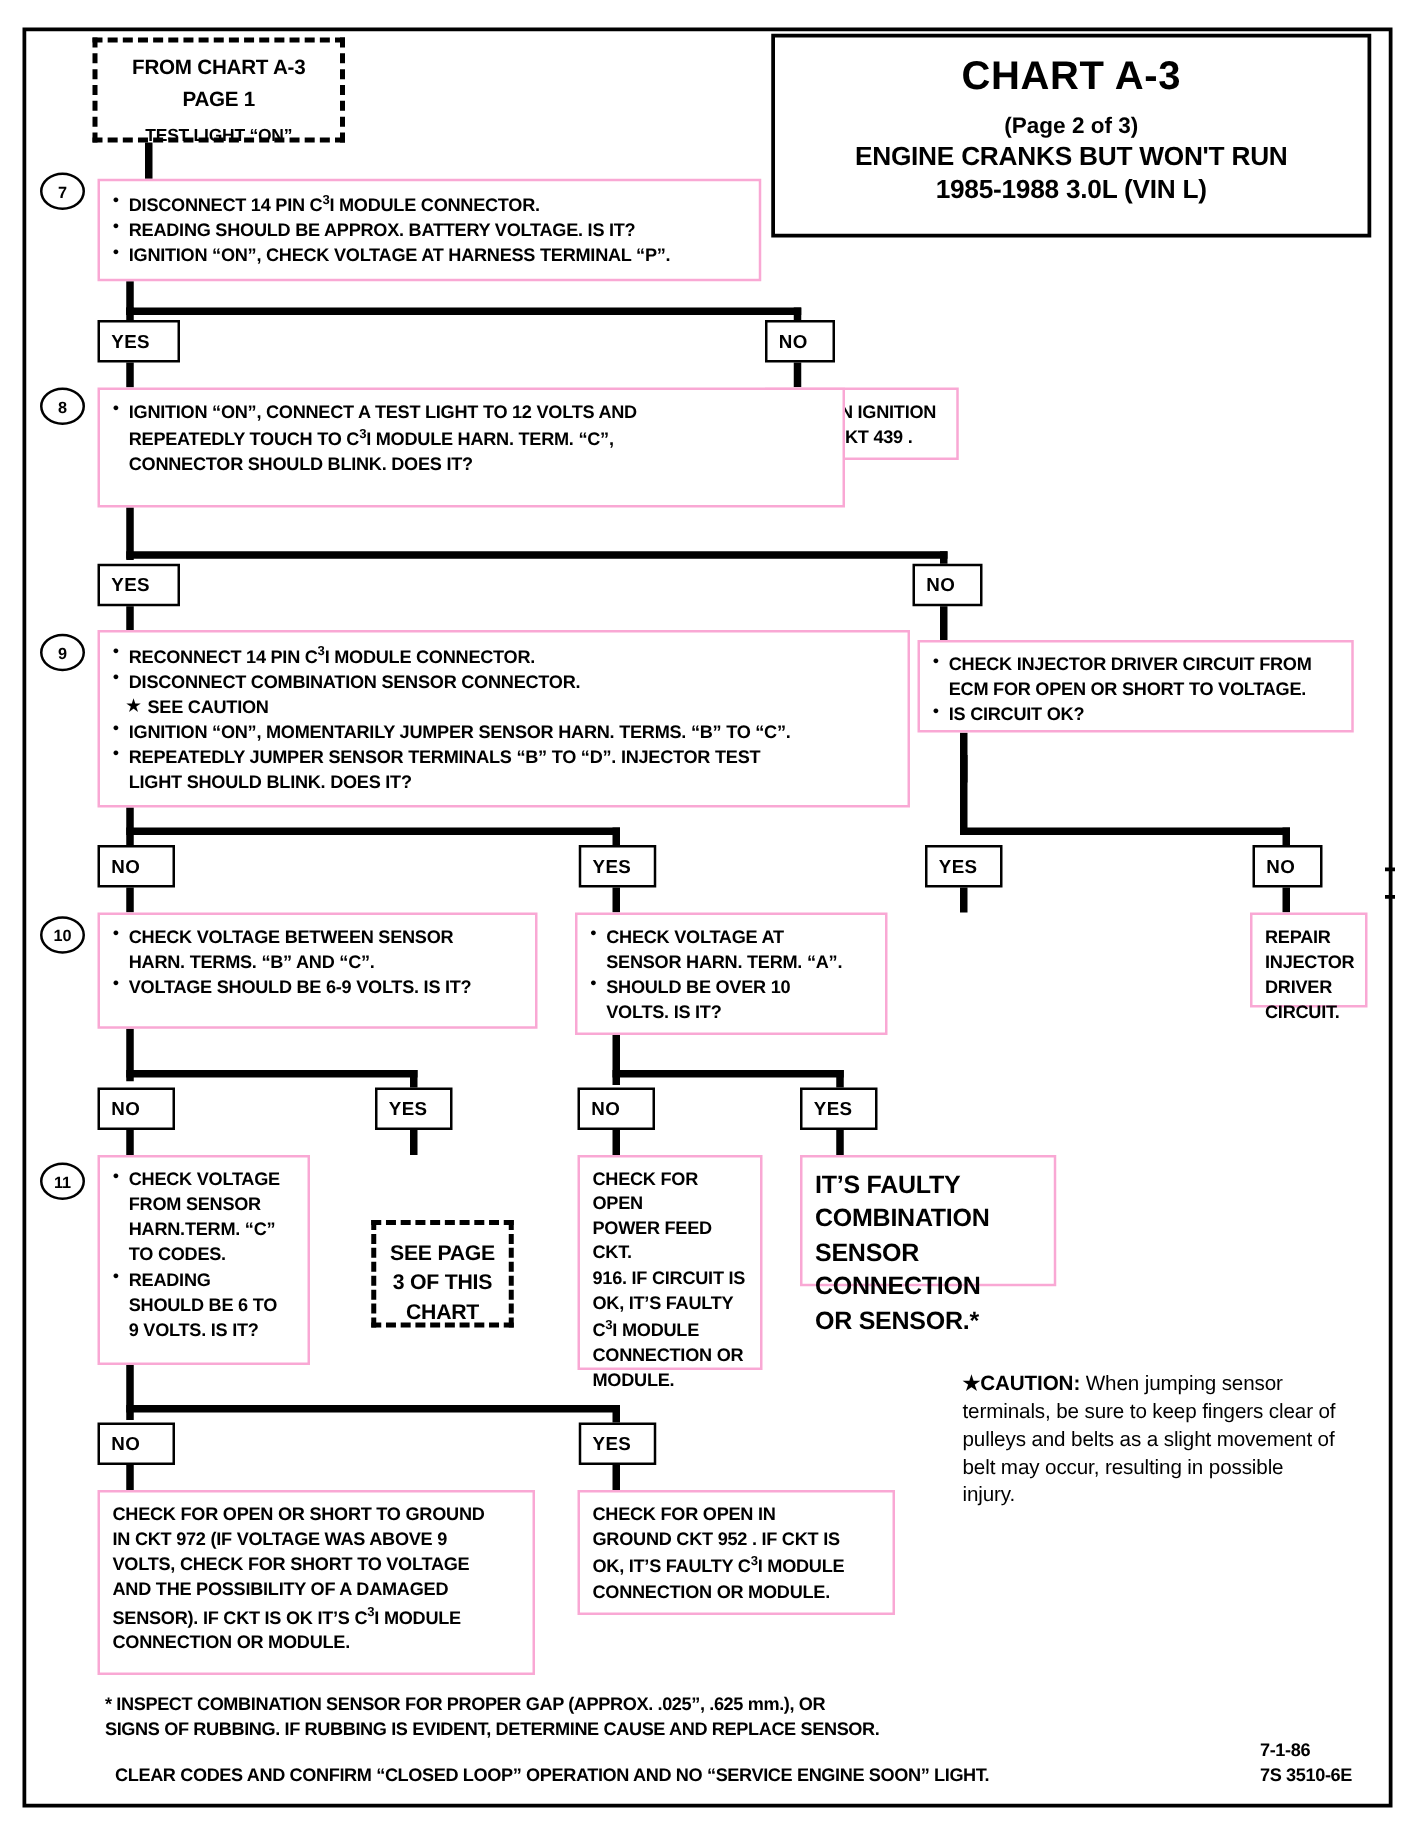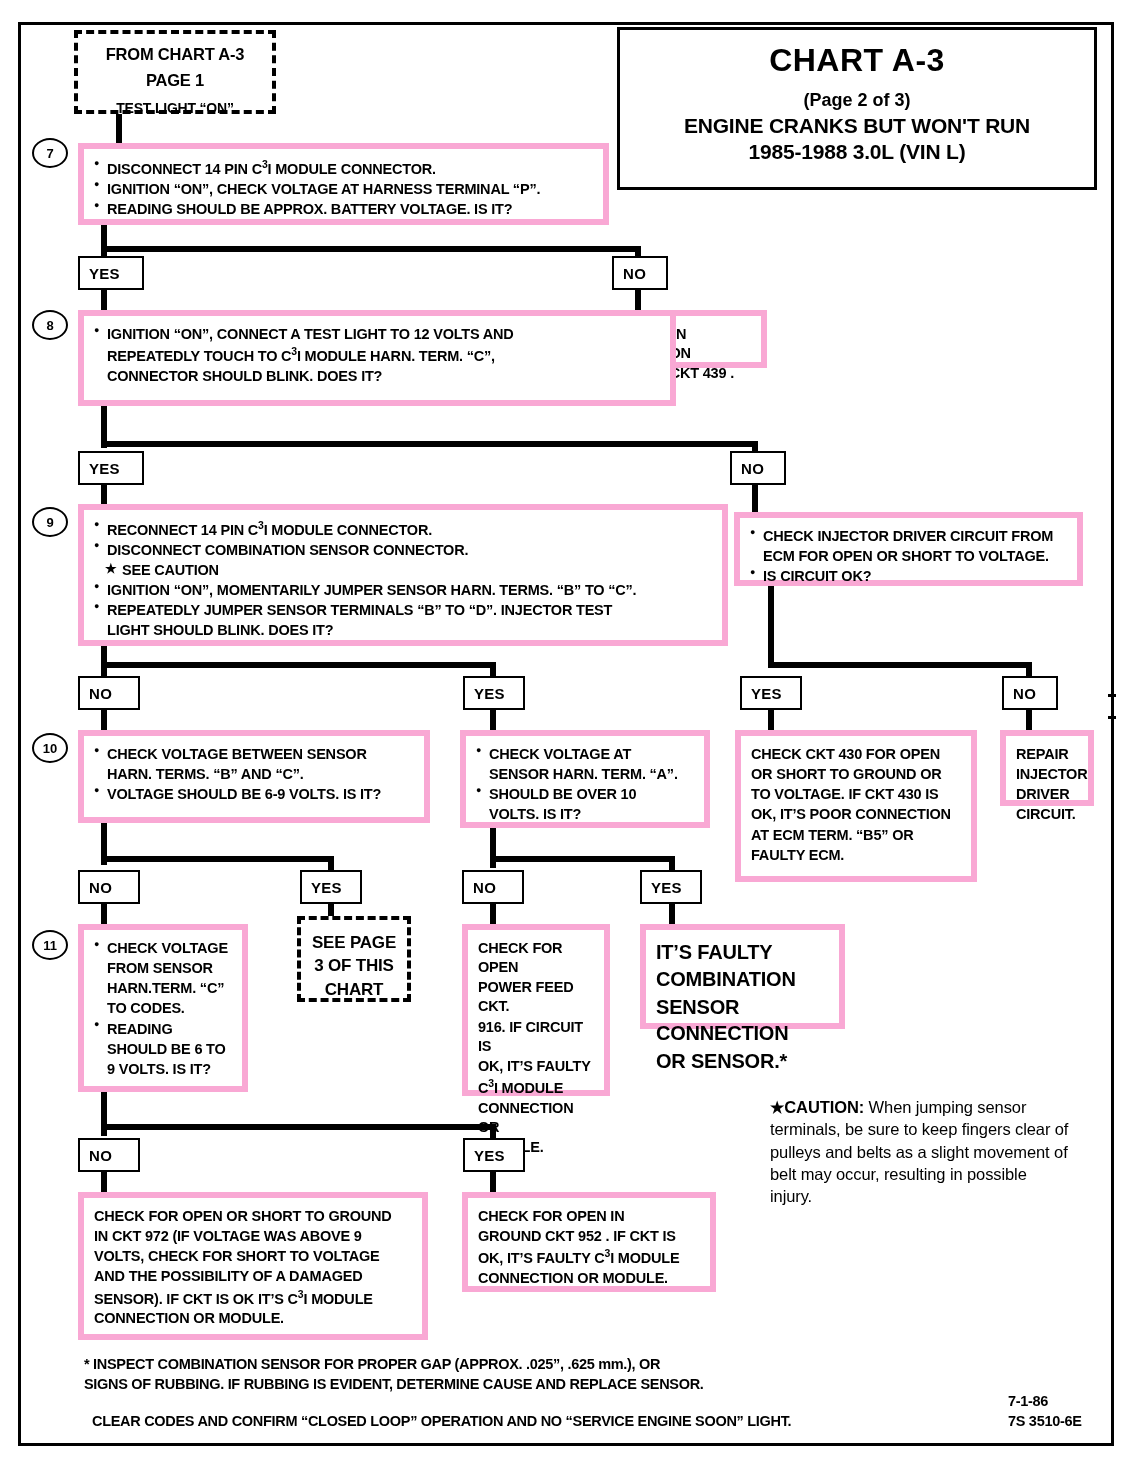--- a/index.html
+++ b/index.html
@@ -20,21 +20,21 @@
     left:18px; top:22px;
     width:1096px; height:1424px;
     border:3px solid #000;
     box-sizing:border-box;
   }
   
   .node{
     position:absolute;
     box-sizing:border-box;
     background:#fff;
-    border:6px solid #f9a8d4;
+    border:2px solid #f9a8d4;
     font-weight:bold;
     letter-spacing:-0.2px;
     line-height:1.32;
   }
   .node.dashed{
     border:4px dashed #000;
   }
   .node.pad{
     padding:9px 10px 9px 10px;
   }
@@ -212,22 +212,22 @@
   <div class="node dashed" style="left:74px;top:30px;width:202px;height:84px;text-align:center;padding-top:10px;">
     <div style="font-size:16.5px;">FROM CHART A-3</div>
     <div style="font-size:16.5px;margin-top:4px;">PAGE 1</div>
     <div style="font-size:14px;margin-top:7px;">TEST LIGHT “ON”</div>
   </div>
 
   <div class="stepnum" style="left:32px;top:138px;">7</div>
   <div class="node pad" style="left:78px;top:143px;width:531px;height:82px;font-size:14.5px;">
     <ul class="blist">
       <li><span>DISCONNECT 14 PIN C<span class="sup">3</span>I MODULE CONNECTOR.</span></li>
+      <li><span>READING SHOULD BE APPROX. BATTERY VOLTAGE.  IS IT?</span></li>
       <li><span>IGNITION “ON”, CHECK VOLTAGE AT HARNESS TERMINAL  “P”.</span></li>
-      <li><span>READING SHOULD BE APPROX. BATTERY VOLTAGE.  IS IT?</span></li>
     </ul>
   </div>
 
   <div class="yn" style="left:78px;top:256px;width:66px;height:34px;">YES</div>
   <div class="yn" style="left:612px;top:256px;width:56px;height:34px;">NO</div>
 
   <div class="node pad" style="left:612px;top:310px;width:155px;height:58px;font-size:14.5px;">
     <div class="plain">
       <p>OPEN IN IGNITION</p>
       <p>FEED CKT 439 .</p>
@@ -282,30 +282,20 @@
 
   <div class="node pad" style="left:460px;top:730px;width:250px;height:98px;font-size:14.5px;">
     <ul class="blist">
       <li><span>CHECK VOLTAGE AT</span></li>
       <li class="nobullet"><span>SENSOR HARN. TERM. “A”.</span></li>
       <li><span>SHOULD BE OVER 10</span></li>
       <li class="nobullet"><span>VOLTS.  IS IT?</span></li>
     </ul>
   </div>
 
-  <div class="node pad" style="left:735px;top:730px;width:242px;height:152px;font-size:14.5px;">
-    <div class="plain">
-      <p>CHECK CKT 430 FOR OPEN</p>
-      <p>OR SHORT TO GROUND OR</p>
-      <p>TO VOLTAGE.  IF CKT 430 IS</p>
-      <p>OK, IT’S POOR CONNECTION</p>
-      <p>AT ECM TERM. “B5” OR</p>
-      <p>FAULTY ECM.</p>
-    </div>
-  </div>
 
   <div class="node pad" style="left:1000px;top:730px;width:94px;height:76px;font-size:14.5px;">
     <div class="plain">
       <p>REPAIR</p>
       <p>INJECTOR</p>
       <p>DRIVER</p>
       <p>CIRCUIT.</p>
     </div>
   </div>
 
@@ -320,21 +310,21 @@
       <li><span>CHECK VOLTAGE</span></li>
       <li class="nobullet"><span>FROM SENSOR</span></li>
       <li class="nobullet"><span>HARN.TERM. “C”</span></li>
       <li class="nobullet"><span>TO CODES.</span></li>
       <li><span>READING</span></li>
       <li class="nobullet"><span>SHOULD BE 6 TO</span></li>
       <li class="nobullet"><span>9 VOLTS.  IS IT?</span></li>
     </ul>
   </div>
 
-  <div class="node dashed" style="left:297px;top:916px;width:114px;height:86px;text-align:center;padding-top:11px;font-size:17px;line-height:1.38;">
+  <div class="node dashed" style="left:297px;top:976px;width:114px;height:86px;text-align:center;padding-top:11px;font-size:17px;line-height:1.38;">
     <div>SEE PAGE</div>
     <div>3 OF THIS</div>
     <div>CHART</div>
   </div>
 
   <div class="node pad" style="left:462px;top:924px;width:148px;height:172px;font-size:14.5px;">
     <div class="plain">
       <p>CHECK FOR OPEN</p>
       <p>POWER FEED CKT.</p>
       <p>916.  IF CIRCUIT IS</p>

